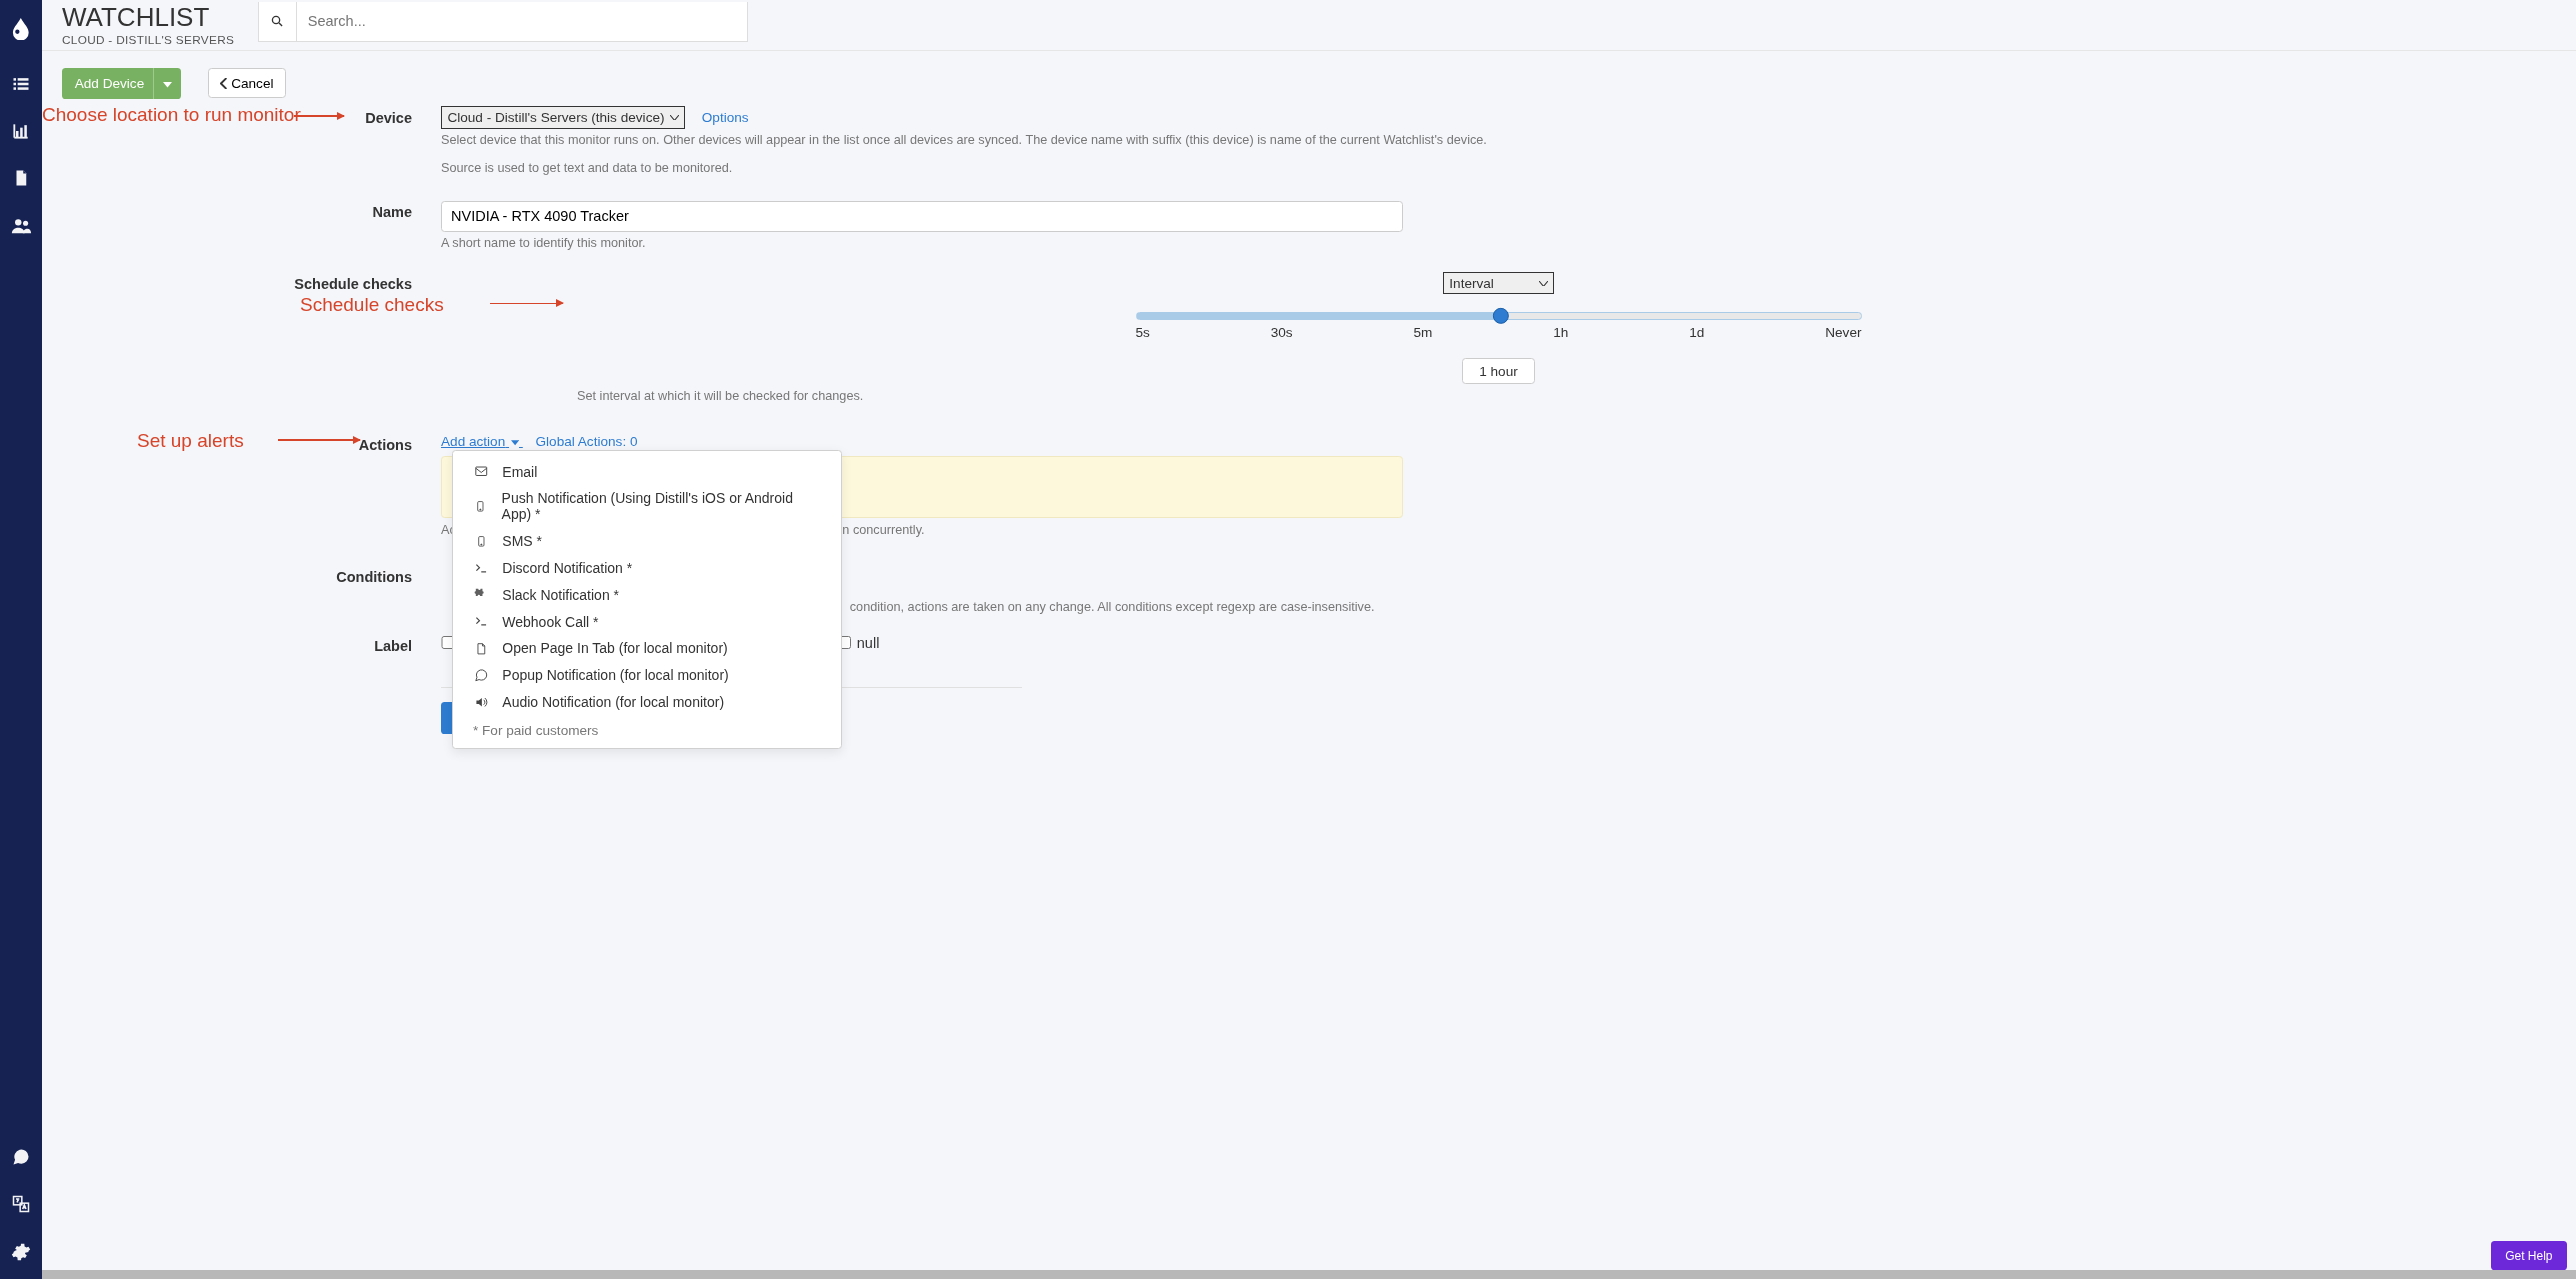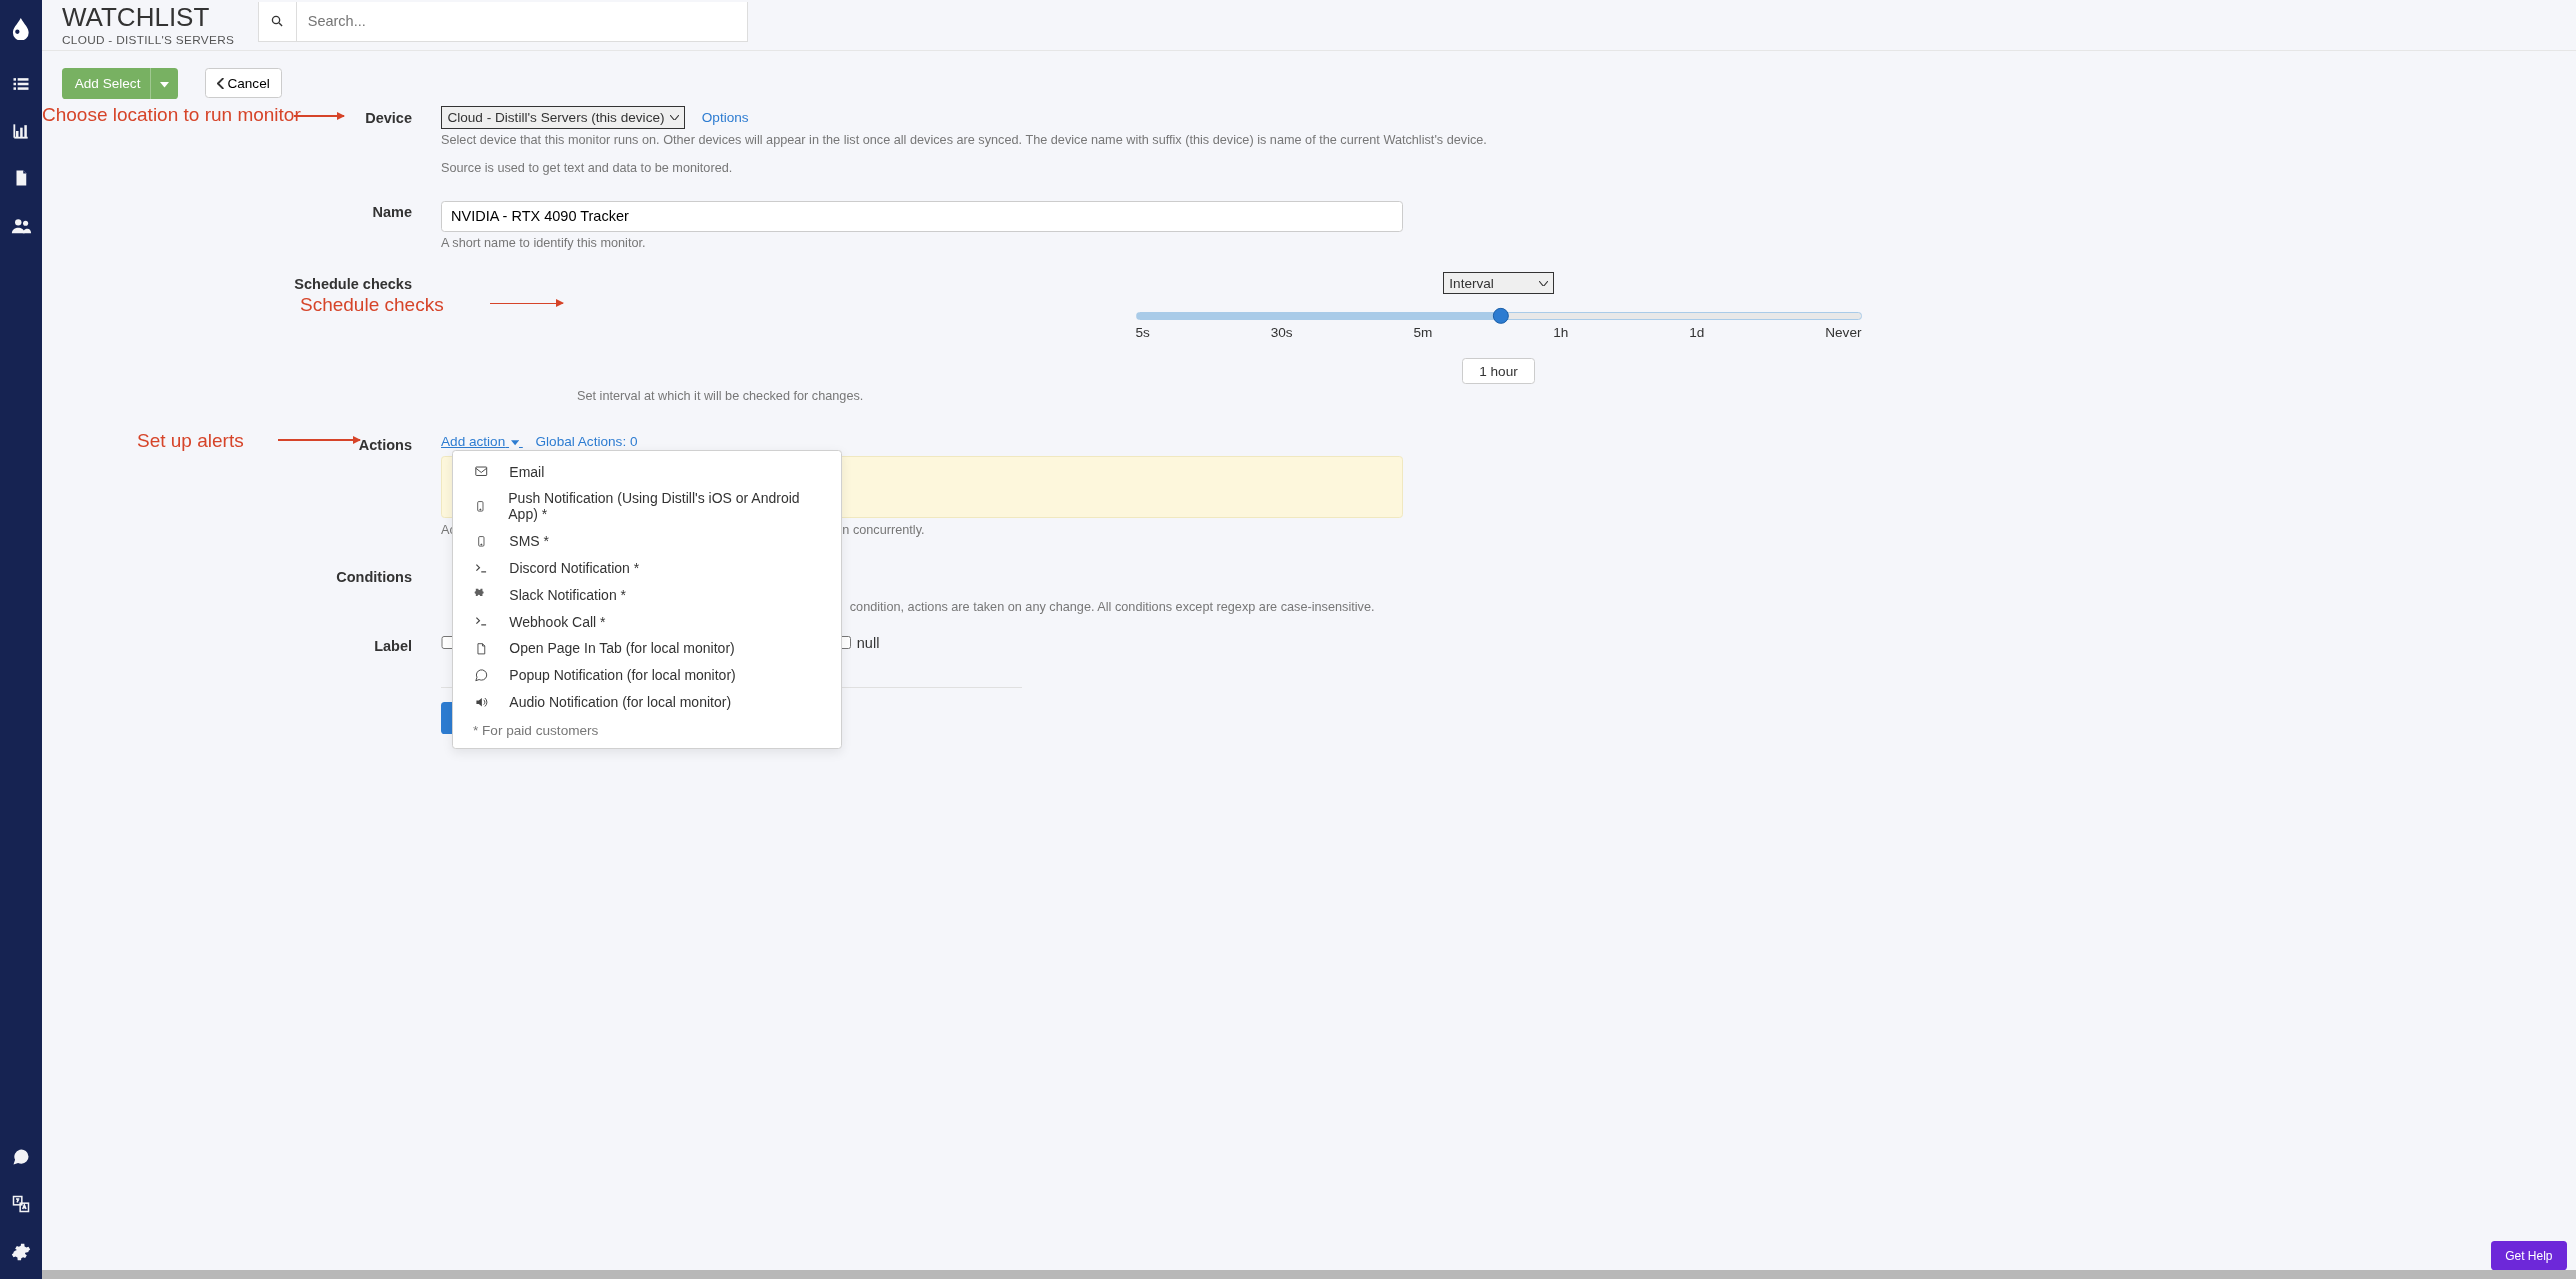--- a/index.html
+++ b/index.html
@@ -45,21 +45,21 @@
     
     
     .slider-wrap { display:flex; align-items:center; gap:18px;flex-direction:column; }
     .slider-track { position:relative; height:7.3px; border-radius:3.6px; background: linear-gradient(to right, #a9cbe8 0%, #a9cbe8 50%, #e8e8e8 50%, #e8e8e8 100%); width:726px; border:0.9px solid #a9cbe8;}
     .slider-thumb { position:absolute; top:50%; transform:translate(-50%,-50%); width:16.3px; height:16.3px; border-radius:50%; background:#2d7cd1; left: 50.3%; border:0.9px solid #1b5fa8;}
     .slider-value-box { border:0.9px solid #ccc; border-radius:3.6px; padding:4.5px 16.3px; font-size:13.6px; background:#fff;}
     .slider-ticks { display:flex; justify-content:space-between; width:726px; margin-top:5.4px; font-size:13.6px; color:#333;}
     
     
     .dropdown { position:absolute; background:#fff; border:0.9px solid #d0d0d0; border-radius:3.6px; box-shadow:0 3.6px 11px rgba(0,0,0,0.08); padding:7.3px 0; width:390px; z-index:20;}
-    .dropdown-item { display:flex; align-items:center; gap:20px; padding:5.4px 20px; font-size:14px; color:#333; cursor:pointer;}
+    .dropdown-item { display:flex; align-items:center; gap:13px; padding:5.4px 20px; font-size:14px; color:#333; cursor:pointer;}
     .dropdown-note { padding:7.3px 20px 3.6px; color:#777; font-size:13.6px; }
     .dd-icon { width:16.3px; display:inline-flex; justify-content:center; color:#444;}
     
     
     .anno { position:absolute; color:#d64429; font-size:19px; font-weight: 400; display:flex; align-items:center; gap:7.3px; pointer-events:none;}
     .arrow { width:50px; height:1.8px; background:#d64429; position:relative; }
     .arrow::after { content:""; position:absolute; right:-0.9px; top:-3.6px; border-left:8.2px solid #d64429; border-top:4.5px solid transparent; border-bottom:4.5px solid transparent;}
     
     
     .btn-primary { background:#2d7cd1; color:#fff; border:none; border-radius:3.6px; padding:8.2px 23.6px; font-size:14.5px; cursor:pointer;}
@@ -154,21 +154,21 @@
               <circle cx="10" cy="10" r="6"></circle>
               <path d="M20 20 l-5-5"></path>
             </svg>
           </div>
         <input class="search-input" placeholder="Search..." style="">
       </div>
     </div>
 
     <div class="toolbar">
       <div class="btn-group-add">
-        <button class="btn-add">Add Select</button>
+        <button class="btn-add">Add Device</button>
         <button class="btn-add-caret"><svg viewBox="0 0 10 6" width="9" height="5.4" fill="#fff">
               <path d="M0 0 l5 6 5-6z"></path>
             </svg></button>
       </div>
       <button class="btn-cancel-outline">
         <svg viewBox="0 0 8 12" width="7.3" height="11">
             <path d="M7 0 L1 6 L7 12" fill="none" stroke="#333" stroke-width="2"></path>
           </svg>
         <span>Cancel</span>
       </button>

